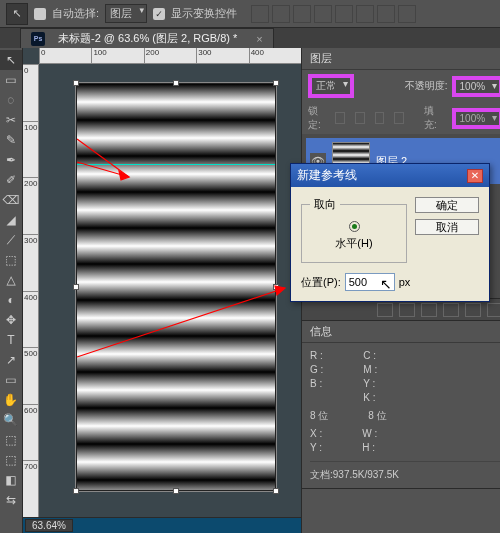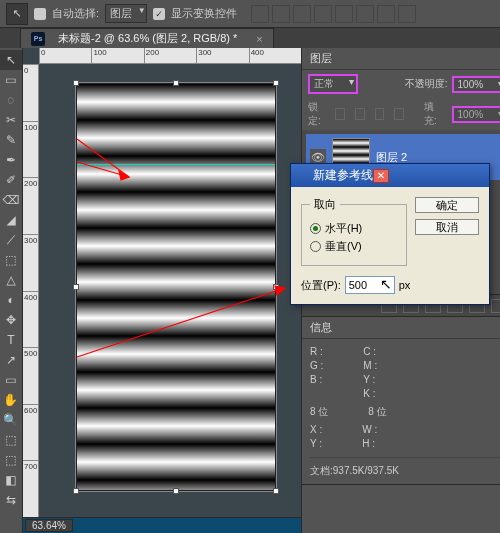--- a/index.html
+++ b/index.html
@@ -44,44 +44,44 @@
   .h-lc { left: -3px; top: 50%; margin-top: -3px; } .h-rc { right: -3px; top: 50%; margin-top: -3px; }
   .arrow { position: absolute; stroke: #ff0000; stroke-width: 1.2; fill: #ff0000; pointer-events: none; }
   .status-strip { position: absolute; bottom: 0; left: 0; right: 0; height: 16px; background: #0c4a6e; border-top: 1px solid #2a2a2a; display: flex; align-items: center; }
   .zoom-box { background: #3f3f3f; border: 1px solid #2a2a2a; padding: 0 6px; font-size: 10px; color: #ddd; margin-left: 2px; }
 
   
   .panels { flex: 1; background: #535353; display: flex; flex-direction: column; border-left: 1px solid #2a2a2a; }
   .panel { border-bottom: 1px solid #2a2a2a; }
   .panel-tab { background: #535353; padding: 3px 8px; font-size: 11px; color: #ddd; border-bottom: 1px solid #3a3a3a; }
   .layer-controls { display: flex; padding: 4px 6px; gap: 4px; align-items: center; font-size: 10px; }
-  .dd { background: #4a4a4a; border: 2px solid #d946ef; padding: 1px 22px 1px 4px; position: relative; }
+  .dd { background: #4a4a4a; border: 4px solid #d946ef; padding: 1px 14px 1px 4px; position: relative; }
   .dd::after { content: "▾"; position: absolute; right: 2px; top: 0; }
   .lock-row { display: flex; padding: 2px 6px; gap: 10px; font-size: 10px; color: #aaa; align-items: center; }
   .lock-row .ico { width: 12px; height: 12px; border: 1px solid #666; }
   .layer-list { background: #4a4a4a; padding: 4px; }
   .layer-row { display: flex; align-items: center; background: #4a73c4; padding: 4px; gap: 6px; }
   .eye { width: 16px; height: 16px; display: flex; align-items: center; justify-content: center; color: #ccc; background: #535353; }
   .layer-thumb { width: 38px; height: 38px; background: repeating-linear-gradient(#000 0,#fff 4px,#000 8px); border: 1px solid #888; }
   .layer-name { color: #fff; font-size: 11px; }
   .layer-bottom { height: 22px; background: #474747; border-top: 1px solid #2a2a2a; display: flex; align-items: center; justify-content: flex-end; gap: 6px; padding-right: 6px; }
   .layer-bottom span { width: 16px; height: 14px; border: 1px solid #666; }
 
   .info-panel { padding: 6px 8px; font-size: 10px; color: #ccc; }
   .info-row { display: flex; gap: 40px; margin-bottom: 4px; }
   .info-col div { line-height: 14px; }
 
   
   .dialog { position: absolute; top: 163px; left: 290px; width: 200px; background: #ece9d8; border: 1px solid #0a246a; box-shadow: 2px 2px 6px rgba(0,0,0,0.4); z-index: 100; color: #000; }
-  .dialog-title { background: linear-gradient(#3b6ec5,#2353a8); color: #fff; padding: 3px 22px; font-size: 12px; display: flex; align-items: center; }
+  .dialog-title { background: linear-gradient(#3b6ec5,#2353a8); color: #fff; padding: 3px 6px; font-size: 12px; display: flex; justify-content: space-between; align-items: center; }
   .dialog-close { width: 16px; height: 14px; background: #e86657; border: 1px solid #a33; color: #fff; font-size: 10px; display: flex; align-items: center; justify-content: center; }
   .dialog-body { padding: 10px; display: flex; gap: 8px; }
   .fieldset { border: 1px solid #aaa; padding: 6px 8px 8px; font-size: 11px; flex: 1; }
   .fieldset legend { padding: 0 4px; }
-  .radio-row { display: flex; align-items: center; gap: 4px; margin: 3px 0; }
+  .radio-row { display: flex; align-items: center; gap: 4px; margin: 3px 0; flex-direction: column; }
   .radio { width: 11px; height: 11px; border: 1px solid #555; border-radius: 50%; display: inline-flex; align-items: center; justify-content: center; }
   .radio.on::after { content: ""; width: 5px; height: 5px; border-radius: 50%; background: #1a7a1a; }
   .dlg-btns { display: flex; flex-direction: column; gap: 6px; }
   .dlg-btn { width: 64px; height: 16px; background: #f4f4f0; border: 1px solid #888; font-size: 11px; display: flex; align-items: center; justify-content: center; }
   .pos-row { padding: 0 10px 10px; display: flex; align-items: center; gap: 4px; font-size: 11px; }
   .pos-input { width: 50px; height: 18px; background: #fff; border: 1px solid #7a9ac0; padding: 0 3px; font-size: 11px; }
   .cursor-arrow { position: absolute; top: 276px; left: 380px; font-size: 14px; color: #000; z-index: 101; pointer-events: none; }
 </style>
 </head>
 <body>
@@ -266,24 +266,20 @@
     <span>新建参考线</span>
     <span class="dialog-close">✕</span>
   </div>
   <div class="dialog-body">
     <fieldset class="fieldset">
       <legend>取向</legend>
       <div class="radio-row">
         <span class="radio on"></span>
         <span>水平(H)</span>
       </div>
-      <div class="radio-row">
-        <span class="radio"></span>
-        <span>垂直(V)</span>
-      </div>
     </fieldset>
     <div class="dlg-btns">
       <div class="dlg-btn">确定</div>
       <div class="dlg-btn">取消</div>
     </div>
   </div>
   <div class="pos-row">
     <span>位置(P):</span>
     <input class="pos-input" value="500" style="">
     <span>px</span>

